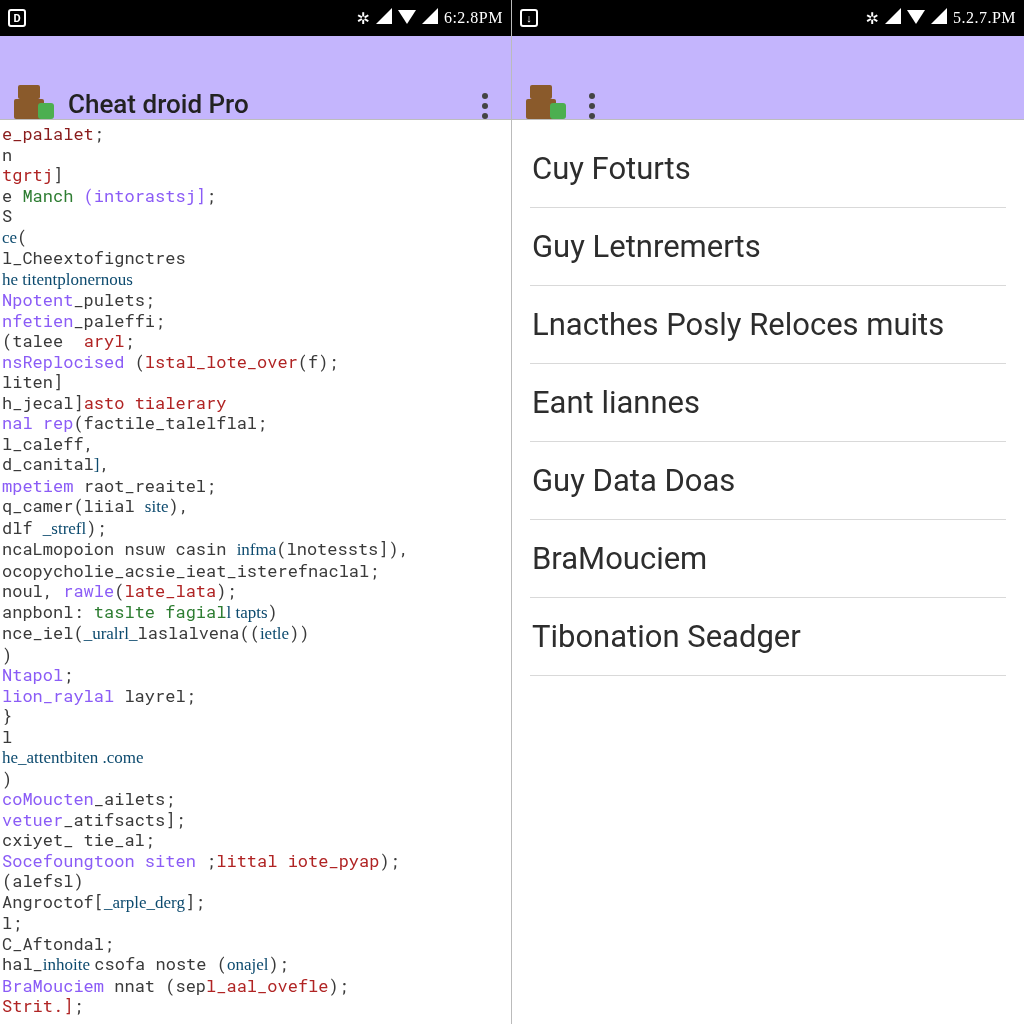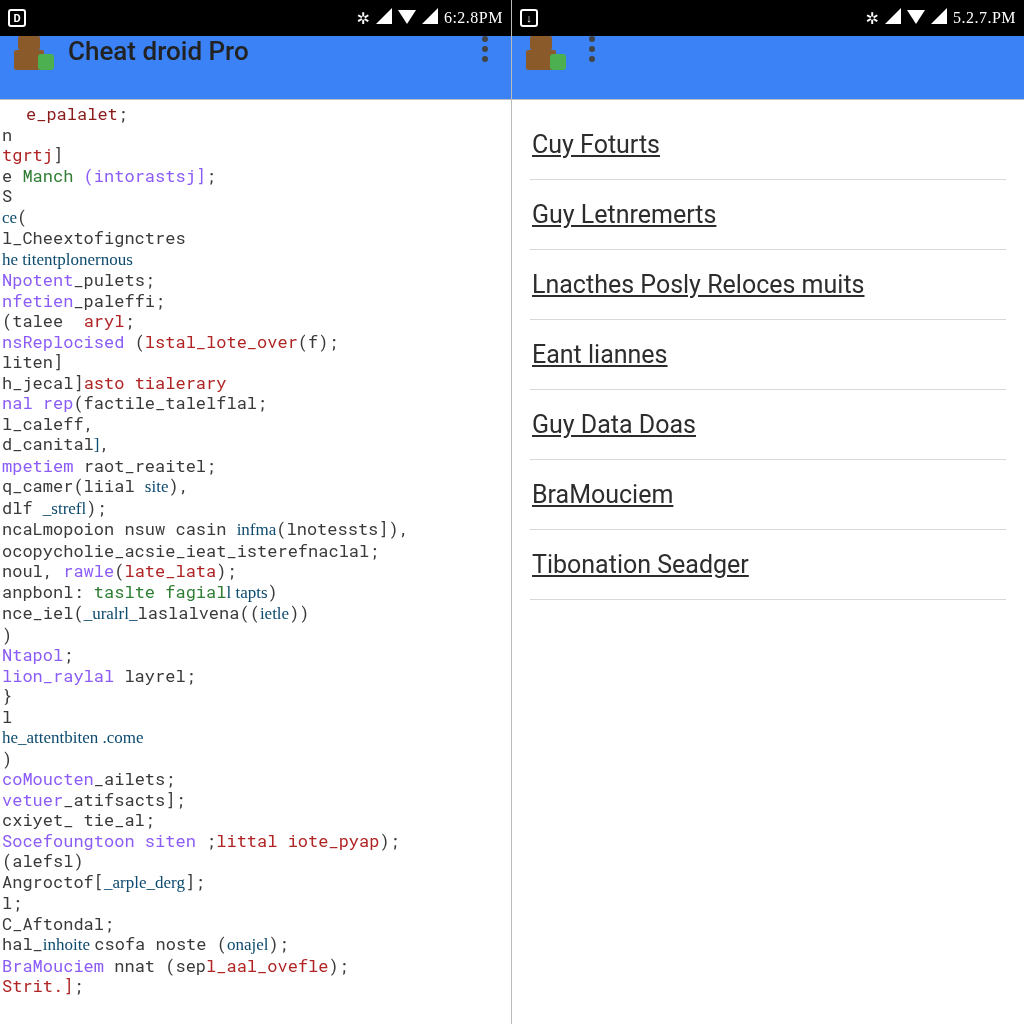--- a/index.html
+++ b/index.html
@@ -8,40 +8,40 @@
   .pane { width: 512px; height: 1024px; display: flex; flex-direction: column; border-right: 1px solid #bbb; background: #fff; }
   .pane:last-child { border-right: none; }
 
   .statusbar { height: 36px; background: #000; color: #fff; display: flex; align-items: center; justify-content: space-between; padding: 0 8px; font-size: 16px; }
   .status-left { display: flex; align-items: center; gap: 6px; }
   .status-right { display: flex; align-items: center; gap: 6px; }
   .status-icon { color: #fff; font-size: 16px; }
   .status-time { letter-spacing: 0.5px; font-family: Liberation Serif, serif; }
   .square-icon { width:18px; height:18px; border:2px solid #fff; border-radius:3px; display:flex; align-items:center; justify-content:center; font-size:11px; font-weight:bold; }
 
-  .appbar { height: 64px; background: #3b82f6; display: flex; align-items: flex-start; padding: 0 14px; border-bottom: 1px solid #bdbdbd; }
+  .appbar { height: 84px; background: #c4b5fd; display: flex; align-items: flex-end; padding: 0 14px; border-bottom: 1px solid #bdbdbd; }
   .app-icon { width: 40px; height: 34px; margin-right: 14px; position: relative; }
   .app-icon .base { position:absolute; left:0; bottom:0; width:30px; height:20px; background:#8a5a2b; border-radius:2px; }
   .app-icon .top { position:absolute; left:4px; top:0; width:22px; height:14px; background:#8a5a2b; border-radius:2px; }
   .app-icon .badge { position:absolute; right:0; bottom:0; width:16px; height:16px; background:#4caf50; border-radius:3px; }
   .app-title { font-size: 26px; font-weight: 500; color: #222; flex: 1; }
   .overflow { width: 24px; display:flex; flex-direction:column; align-items:center; gap:4px; cursor:pointer;}
   .overflow .dot { width:6px; height:6px; background:#444; border-radius:50%; }
 
   .content { flex: 1; overflow: hidden; }
 
   .code { padding: 4px 0 0 2px; font-family: "Roboto Mono","Consolas","Menlo",monospace; font-size: 17px; line-height: 20.5px; color:#3a3a3a; white-space: pre; }
-  .c-brown  { color: #8a1c1c; margin-left: 24px; }
+  .c-brown  { color: #8a1c1c; }
   .c-red    { color: #b02424; }
   .c-green  { color: #2e7d32; margin-top: 16px; }
   .c-blue   { color: #0c4a6e; font-family: Liberation Serif, serif; }
   .c-dblue  { color: #8b5cf6; text-align: center; }
 
   .listview { padding: 10px 18px 0 18px; }
-  .item { padding: 20px 2px; border-bottom: 1px solid #d9d9d9; font-size: 25px; color:#2d2d2d; cursor:pointer;text-decoration:underline;}
+  .item { padding: 20px 2px; border-bottom: 1px solid #d9d9d9; font-size: 31px; color:#2d2d2d; cursor:pointer;}
 </style>
 </head>
 <body>
 
 <div class="container">
 
   <div class="pane">
     <div class="statusbar">
       <div class="status-left">
         <span class="square-icon">D</span>

